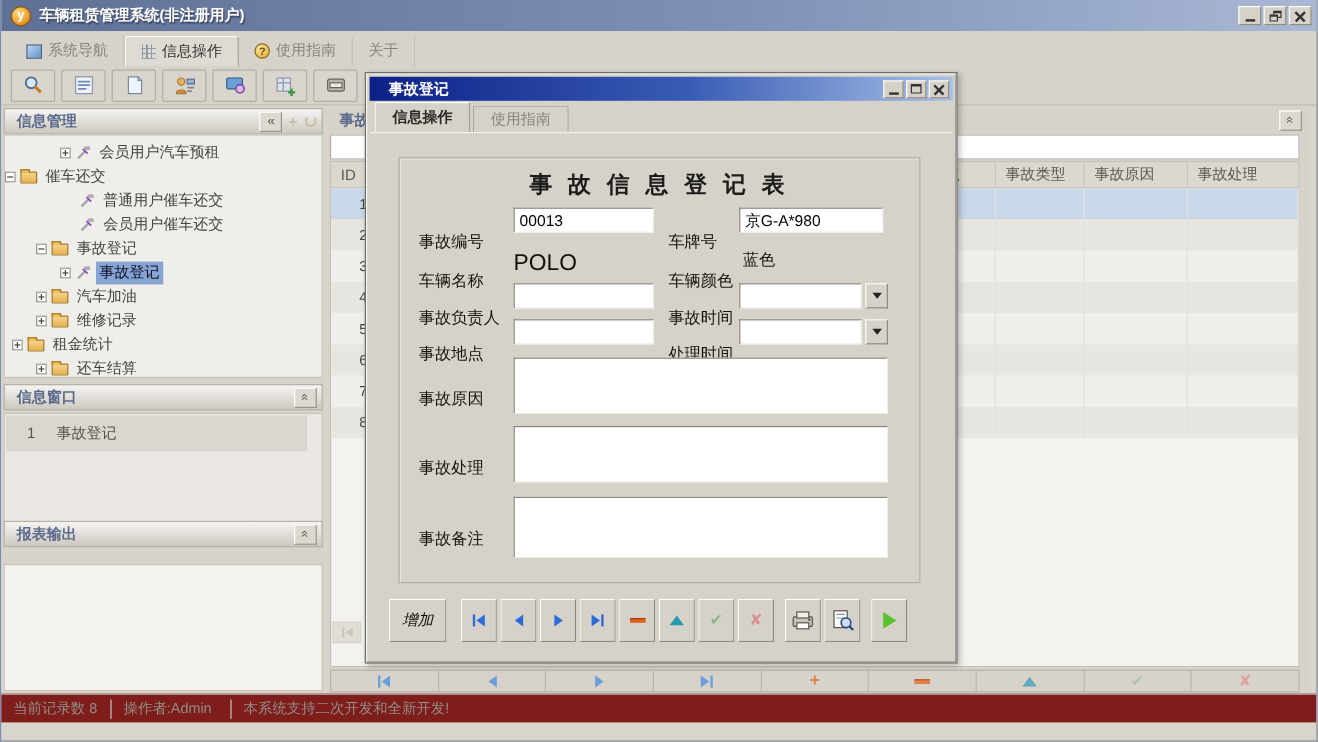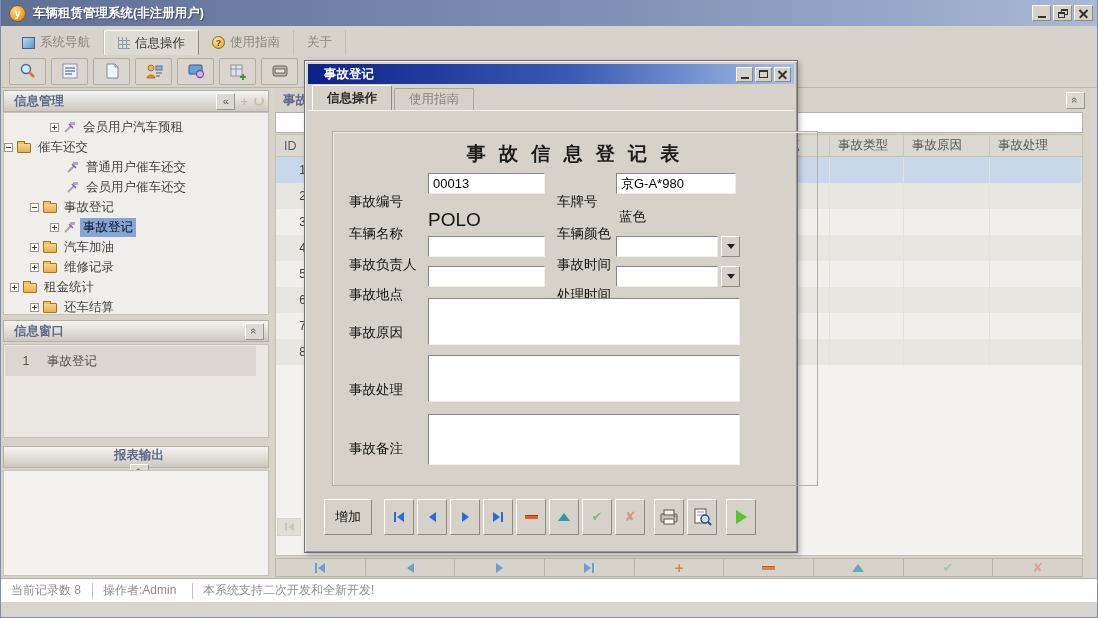--- a/index.html
+++ b/index.html
@@ -125,21 +125,21 @@
   .tri-d { width:0; height:0; border-left:4px solid transparent; border-right:4px solid transparent; border-top:5px solid #222; }
   .vbar { width:2px; height:10px; background:var(--c,#2b6bd8); }
   .combo-ic { display:inline-flex; align-items:center; gap:1px; }
   .minus-ic { width:13px; height:4px; background:var(--c,#e0601e); border-top:1px solid #a83a08; }
   .plus-ic { font-size:15px; font-weight:bold; color:#e0824a; line-height:1; }
   .check-ic { font-size:13px; color:#84b884; line-height:1; }
   .cross-ic { font-size:13px; color:#dc9090; line-height:1; }
 
   
   .statusbar { position:absolute; left:0; top:578px; width:100%; height:24px;
-    background:#ffffff; border-top:1px solid #b4b0a6; display:flex; align-items:center;
+    background:#7f1d1d; border-top:1px solid #b4b0a6; display:flex; align-items:center;
     font-size:12px; color:#918e86; }
   .statusbar .sec { padding:0 10px; border-right:1px solid #c6c2b8; height:16px; display:flex; align-items:center; }
   .statusbar .sec:last-child { border-right:none; }
   .statusbar .s1 { width:92px; } .statusbar .s2 { width:100px; }
 
   
   .dialog { position:absolute; left:303px; top:60px; width:494px; height:493px;
     background:#d6d2ca; border:1px solid #6e6e6e; z-index:10;
     box-shadow:inset 1px 1px 0 #f4f3f0, inset -1px -1px 0 #9a968c, 2px 2px 5px rgba(0,0,0,.25);
     padding:3px; }
@@ -149,39 +149,39 @@
   .dwbtn { width:17px; height:15px; background:#d6d2ca; margin-left:2px;
     border:1px solid #8f8b80; border-top-color:#fdfcfa; border-left-color:#fdfcfa;
     display:flex; align-items:center; justify-content:center; }
   .dtabs { display:flex; align-items:flex-end; height:25px; padding-left:4px; margin-top:1px; }
   .dtab { height:22px; display:flex; align-items:center; padding:0 14px; font-size:12.5px; color:#8b8679;
     border:1px solid #aaa69c; border-bottom:none; border-radius:2px 2px 0 0; margin-right:2px; }
   .dtab.active { background:#d6d2ca; color:#2a2a26; border-color:#8f8b80;
     border-top-color:#fff; border-left-color:#fff; height:25px; font-weight:bold; position:relative; z-index:2; }
   .dcontent { position:absolute; left:3px; right:3px; top:49px; bottom:3px;
     border-top:1px solid #f2f1ee; background:#d6d2ca; }
-  .groupbox { position:absolute; left:24px; top:20px; width:486px; height:355px;
+  .groupbox { position:absolute; left:24px; top:20px; width:435px; height:355px;
     border:1px solid #b3afa5; box-shadow:inset 1px 1px 0 #eceae5; }
   .ftitle { position:absolute; left:0; right:0; top:9px; text-align:center;
     font-size:19px; font-weight:bold; letter-spacing:4px; color:#1c1c1a; }
   .flabel { position:absolute; font-size:13.5px; color:#14140f; white-space:nowrap;margin-top:17px; }
   .fvalue { position:absolute; font-size:19px; color:#14140f; }
   .tinput { position:absolute; height:21px; background:#fff; border:1px solid #8a867c;
     border-bottom-color:#f0eee8; border-right-color:#f0eee8; font-size:13px; padding:1px 4px;
     font-family:"Liberation Sans","DejaVu Sans",sans-serif; }
   .tarea { position:absolute; background:#fff; border:1px solid #8a867c;
     border-bottom-color:#f0eee8; border-right-color:#f0eee8; resize:none; font-size:13px;
     font-family:"Liberation Sans","DejaVu Sans",sans-serif; }
   .ddbtn { position:absolute; width:19px; height:21px; background:#d6d2ca;
     border:1px solid #8f8b80; border-top-color:#fdfcfa; border-left-color:#fdfcfa;
     display:flex; align-items:center; justify-content:center; }
   .dbtnrow { position:absolute; left:16px; bottom:14px; height:37px; display:flex; align-items:center; }
   .dbtn { height:36px; background:#d6d2ca; border:1px solid #8f8b80;
     border-top-color:#fdfcfa; border-left-color:#fdfcfa; border-radius:1px;
-    display:flex; align-items:center; justify-content:center; margin-right:3px; }
+    display:flex; align-items:center; justify-content:center; margin-right:3px;font-style:italic; }
   .dbtn.txt { width:48px; font-size:13px; color:#14140f; }
   .dbtn.ic { width:30px; }
   .spacer8 { width:9px; } .spacer5 { width:6px; }
 </style>
 </head>
 <body>
 
 <div class="window">
 
   <div class="titlebar">
@@ -378,21 +378,21 @@
           <span class="rot-up">«</span>
         </span>
     </div>
     <div class="iwbody">
       <div class="iwrow">
         <span class="n">1</span>
         <span>事故登记</span>
       </div>
     </div>
 
-    <div class="phdr" style="top:358px;flex-direction:column;">
+    <div class="phdr" style="top:346px;">
       <span class="ptitle">报表输出</span>
       <span class="sqbtn">
           <span class="rot-up">«</span>
         </span>
     </div>
     <div class="rpbody"></div>
   </div>
 
   <div class="main">
     <div class="mhdr">

